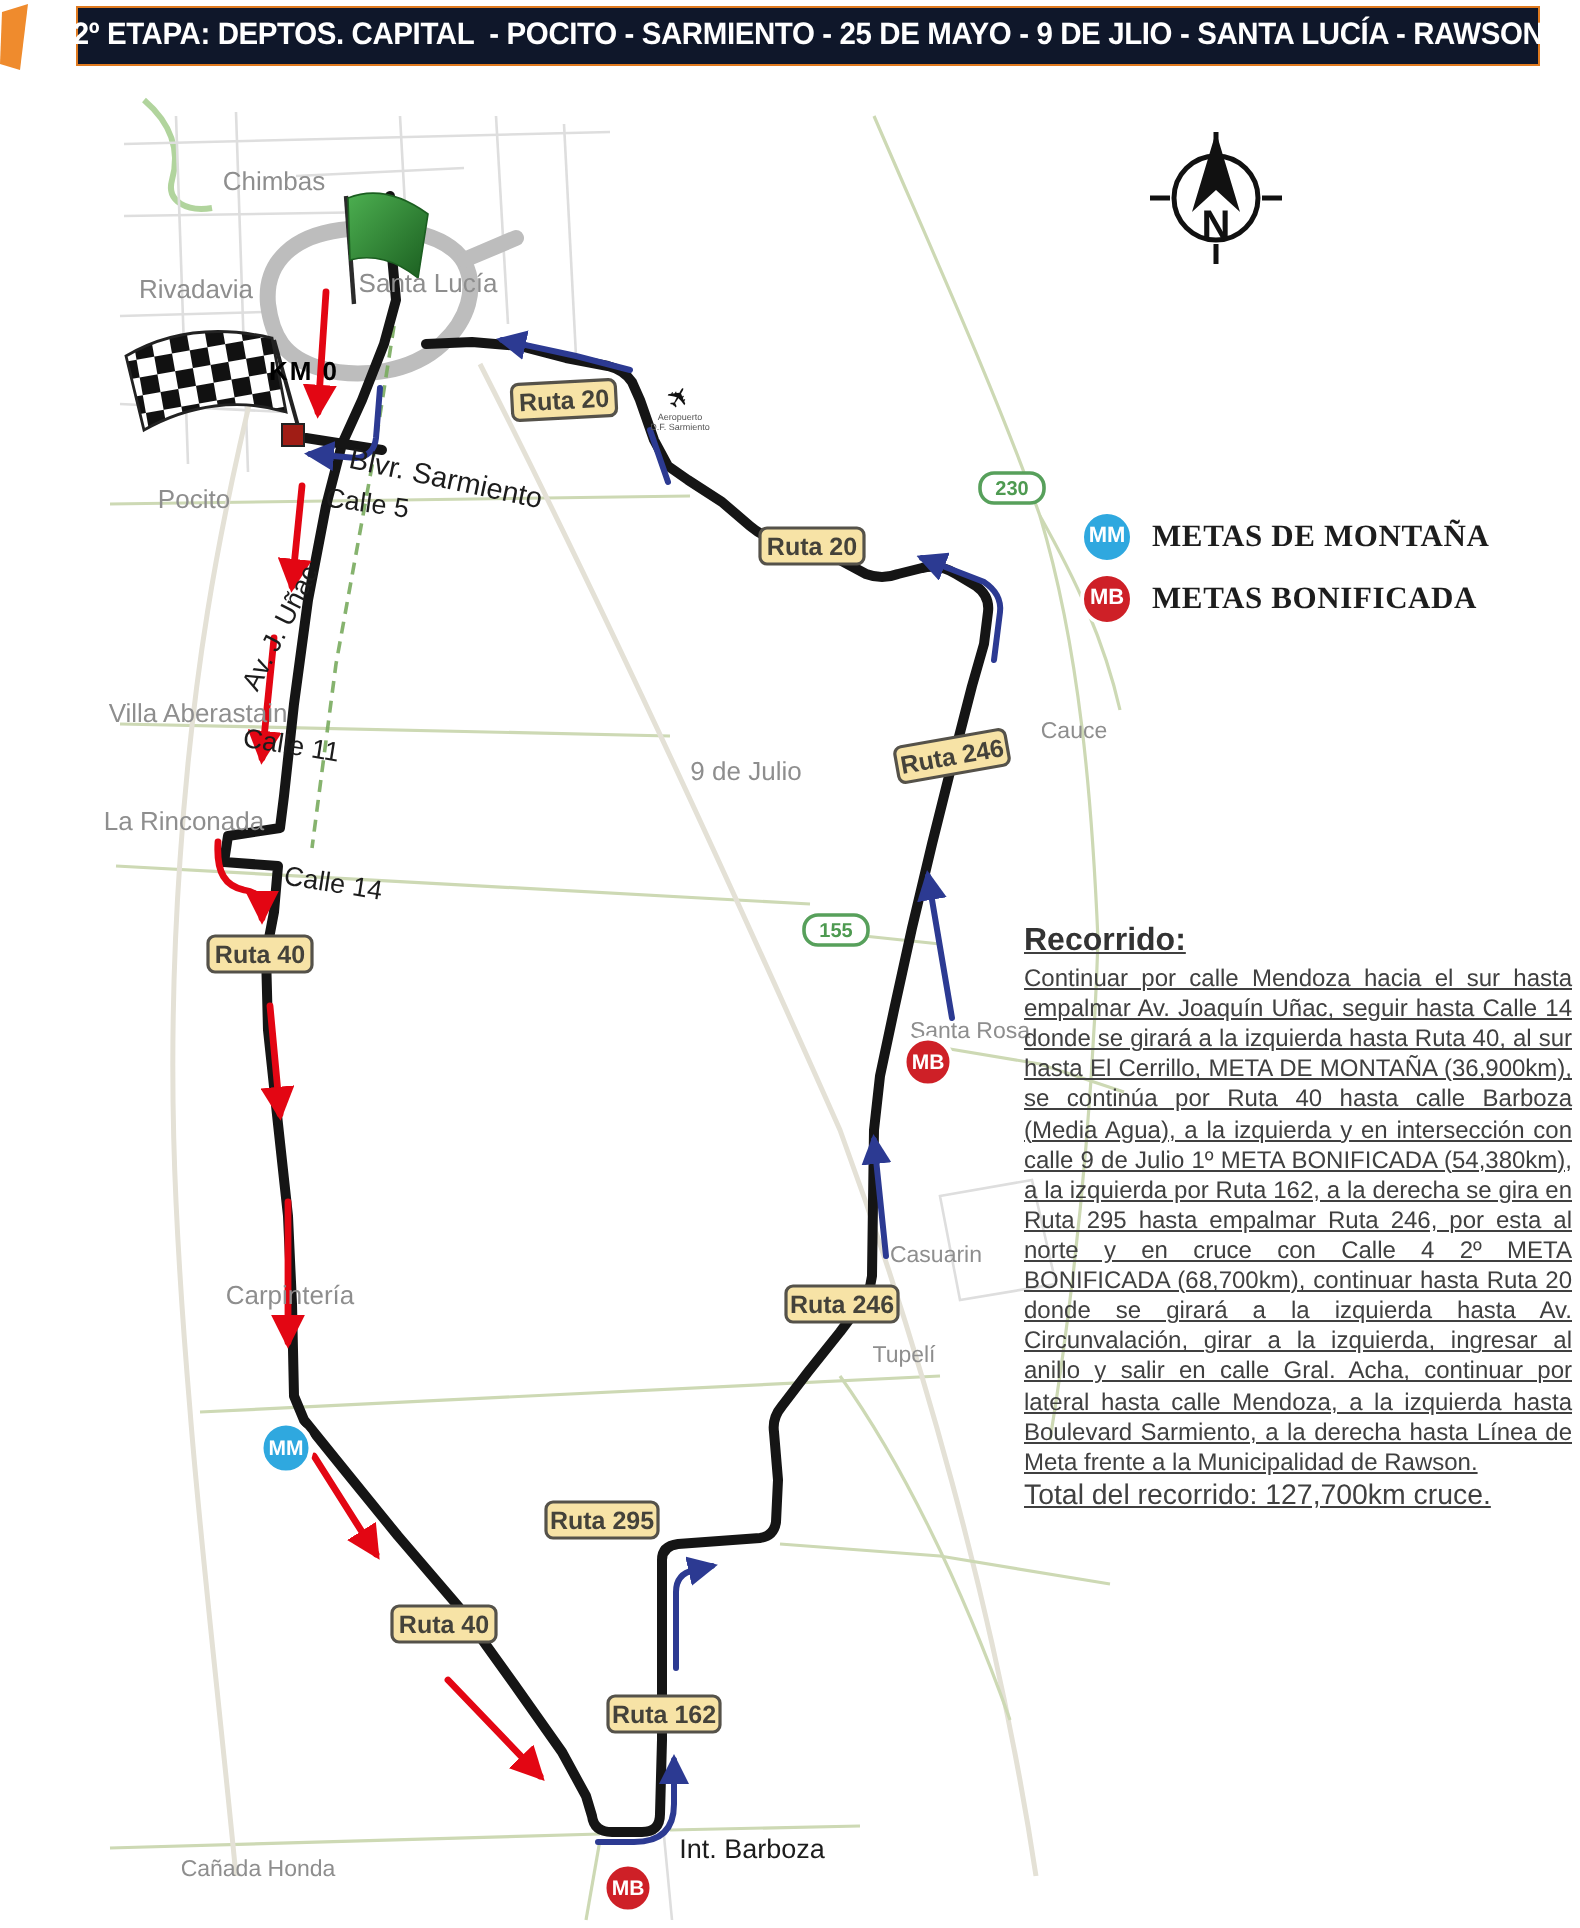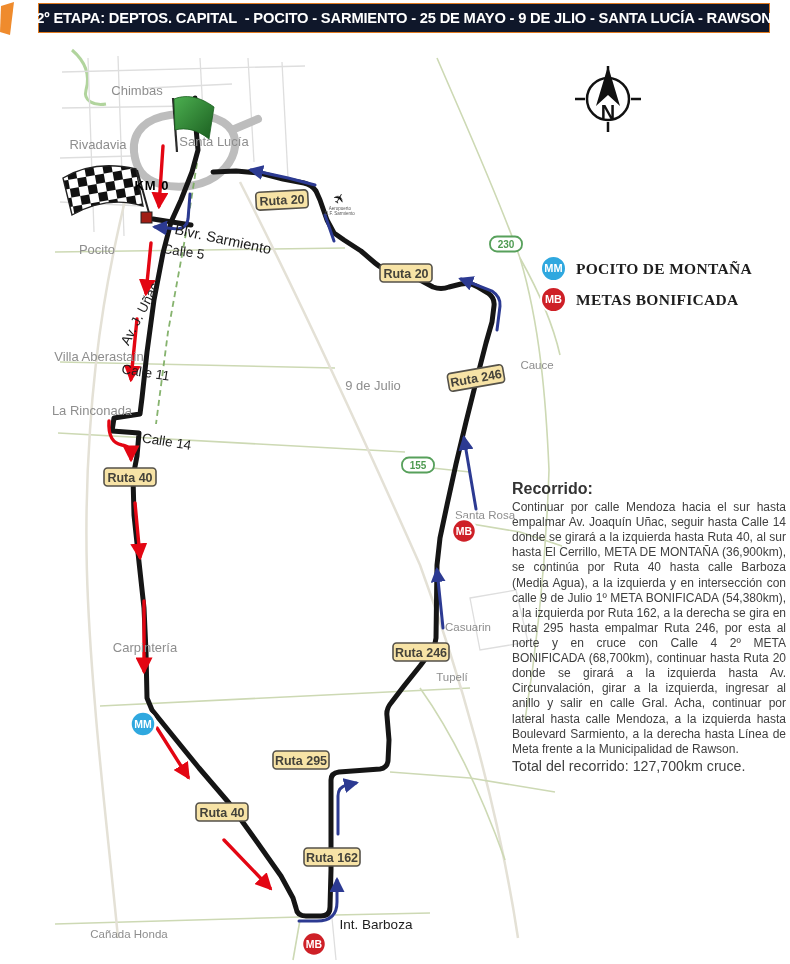--- a/index.html
+++ b/index.html
@@ -41,21 +41,21 @@
   .legend{position:absolute;left:540px;top:253px;}
   .legend-row{display:flex;align-items:center;height:31px;}
   .lbadge{width:27px;height:27px;border-radius:50%;border:2px solid #fff;box-sizing:border-box;
           color:#fff;font-weight:bold;font-size:11px;text-align:center;line-height:23px;
           flex:0 0 27px;}
   .lbadge.mm{background:#2FA8DF;}
   .lbadge.mb{background:#CE2027;}
   .llabel{margin-left:9px;font-family:"Liberation Serif",serif;font-weight:bold;
           font-size:15.5px;color:#1d1d1d;letter-spacing:.3px;white-space:nowrap;}
   
-  .recorrido{position:absolute;left:512px;top:480px;width:274px;color:#404040;}
+  .recorrido{position:absolute;left:512px;top:462px;width:274px;color:#404040;text-decoration:underline;}
   .rec-title{font-size:16px;font-weight:bold;color:#333;margin-bottom:2px;}
   .rec-km0{font-size:14.2px;line-height:1.26;}
   .rec-body{font-size:12px;line-height:1.26;text-align:justify;}
   .rec-total{font-size:14.2px;line-height:1.26;margin-top:1px;}
 </style>
 </head>
 <body>
 
 <div id="page">
 
@@ -266,21 +266,21 @@
     </g>
   </svg>
 
   <div class="banner">
     <span class="banner-text">2º ETAPA: DEPTOS. CAPITAL  - POCITO - SARMIENTO - 25 DE MAYO - 9 DE JLIO - SANTA LUCÍA - RAWSON</span>
   </div>
 
   <div class="legend">
     <div class="legend-row">
       <span class="lbadge mm">MM</span>
-      <span class="llabel">POCITO DE MONTAÑA</span>
+      <span class="llabel">METAS DE MONTAÑA</span>
     </div>
     <div class="legend-row">
       <span class="lbadge mb">MB</span>
       <span class="llabel">METAS BONIFICADA</span>
     </div>
   </div>
 
   <div class="recorrido">
     <div class="rec-title">Recorrido:</div>
     <div class="rec-body">Continuar por calle Mendoza hacia el sur hasta empalmar Av. Joaquín Uñac, seguir hasta Calle 14 donde se girará a la izquierda hasta Ruta 40, al sur hasta El Cerrillo, META DE MONTAÑA (36,900km), se continúa por Ruta 40 hasta calle Barboza (Media Agua), a la izquierda y en intersección con calle 9 de Julio 1º META BONIFICADA (54,380km), a la izquierda por Ruta 162, a la derecha se gira en Ruta 295 hasta empalmar Ruta 246, por esta al norte y en cruce con Calle 4 2º META BONIFICADA (68,700km), continuar hasta Ruta 20 donde se girará a la izquierda hasta Av. Circunvalación, girar a la izquierda, ingresar al anillo y salir en calle Gral. Acha, continuar por lateral hasta calle Mendoza, a la izquierda hasta Boulevard Sarmiento, a la derecha hasta Línea de Meta frente a la Municipalidad de Rawson.</div>

